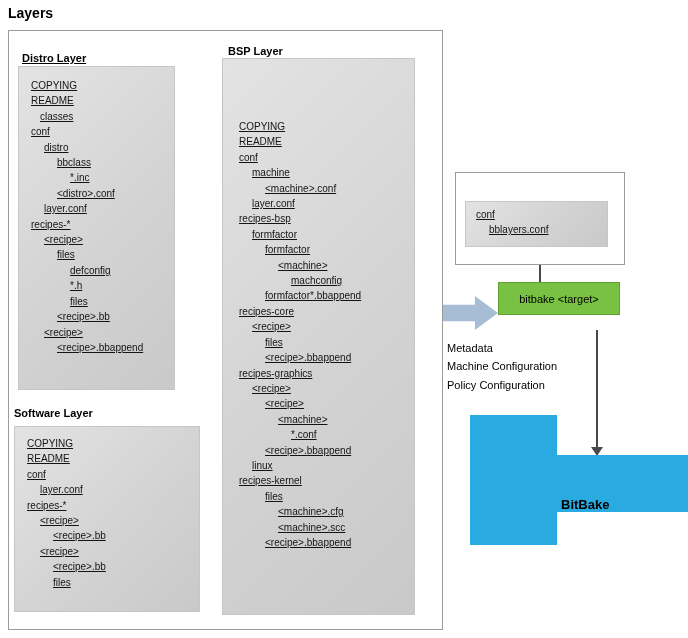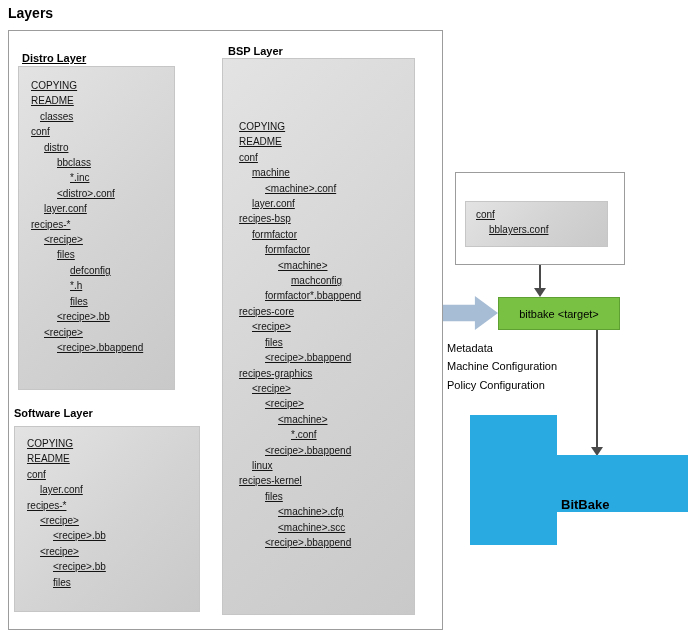--- a/index.html
+++ b/index.html
@@ -131,21 +131,21 @@
   <div class="abs gray-box tree" style="left:465px; top:201px; width:143px; height:46px; padding:5px 6px 0 10px;">
       <div class="tree-line" style="padding-left: 0px;">conf</div>
       <div class="tree-line" style="padding-left: 13px;">bblayers.conf</div>
     </div>
 
   <div class="abs vline" style="left:539px; top:265px; height:24px;"></div>
   <div class="abs arrowhead-down" style="left:534px; top:288px;"></div>
 
   <div class="abs steel-arrow" style="left:443px; top:296px; width:55px; height:34px;"></div>
 
-  <div class="abs green-box" style="left:498px; top:297px; width:122px; height:33px;">
+  <div class="abs green-box" style="left:498px; top:282px; width:122px; height:33px;">
     <span>bitbake &lt;target&gt;</span>
   </div>
 
   <div class="abs note" style="left:447px; top:339px; width:170px;">
       <div class="tree-line">Metadata</div>
       <div class="tree-line">Machine Configuration</div>
       <div class="tree-line">Policy Configuration</div>
     </div>
 
   <div class="abs vline" style="left:596px; top:330px; height:117px;"></div>

